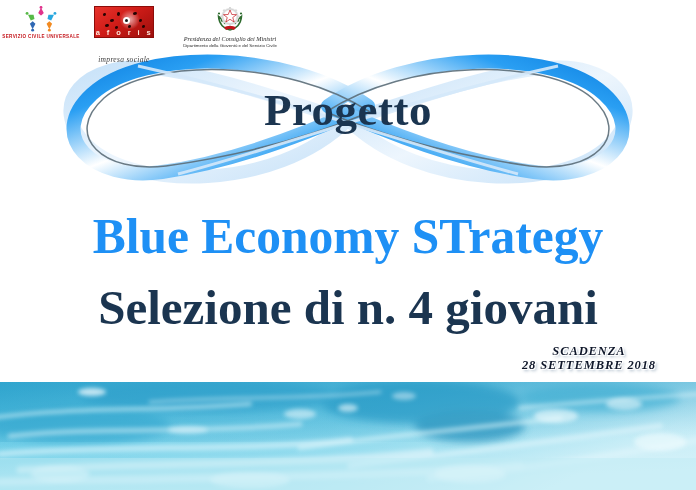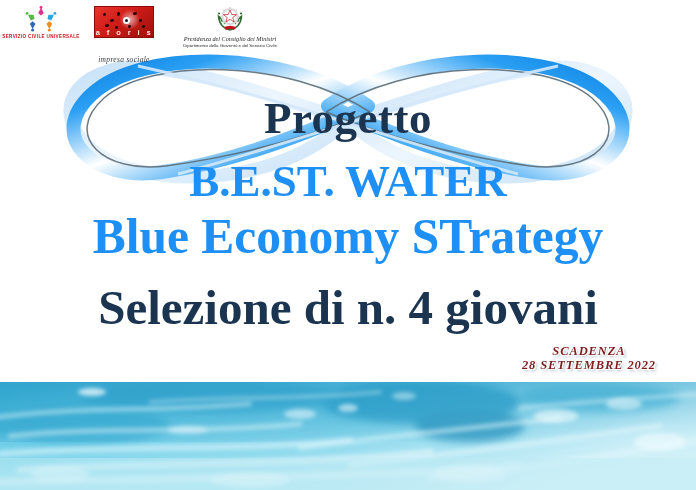--- a/index.html
+++ b/index.html
@@ -116,21 +116,20 @@
   }
   .t-progetto {
     position: absolute;
     top: 84px; left: 0; width: 696px;
     text-align: center;
     font-family: "Liberation Serif", serif;
     font-weight: bold;
     font-size: 45px;
     color: #1b3550;
     letter-spacing: 0.5px;
-    margin-top: 8px;
   }
   .t-best {
     position: absolute;
     top: 155px; left: 0; width: 696px;
     text-align: center;
     font-family: "Liberation Serif", serif;
     font-weight: bold;
     font-size: 45px;
     color: #1e90f5;
     letter-spacing: 0px;
@@ -156,21 +155,21 @@
   }
   .t-deadline {
     position: absolute;
     top: 345px;
     right: 40px;
     text-align: center;
     font-family: "Liberation Serif", serif;
     font-style: italic;
     font-weight: bold;
     font-size: 12.5px;
-    color: #7f1d1d;
+    color: #0f172a;
     letter-spacing: 0.9px;
     line-height: 13.5px;
     text-shadow:
        1px  1px 0 #ffffff,
       -1px -1px 0 #ffffff,
        1px -1px 0 #ffffff,
       -1px  1px 0 #ffffff,
        2px  2px 3px rgba(140,160,180,0.85);
   }
   .t-deadline .dl-line { display: block; white-space: nowrap; }
@@ -306,27 +305,26 @@
 
     <path d="M332 70 C250 16 112 16 66 56 C24 94 66 132 128 124 C198 114 270 96 332 70" fill="none" stroke="#5b6d78" stroke-width="1.5" opacity="0.9"></path>
     <path d="M288 70 C370 16 508 16 554 56 C596 94 554 132 492 124 C422 114 350 96 288 70" fill="none" stroke="#5b6d78" stroke-width="1.5" opacity="0.9"></path>
 
     <path d="M140 132 C260 100 360 60 520 24" fill="none" stroke="#d4e8fa" stroke-width="3" opacity="0.9"></path>
     <path d="M480 132 C360 100 260 60 100 24" fill="none" stroke="#d4e8fa" stroke-width="3" opacity="0.9"></path>
   </svg>
 
   <div class="text-stack">
     <div class="t-progetto">Progetto</div>
-    <div class="t-best">B.E.ST. WATER</div>
     <div class="t-bes">Blue Economy STrategy</div>
     <div class="t-selezione">Selezione di n. 4 giovani</div>
 
     <div class="t-deadline">
       <span class="dl-line">SCADENZA</span>
-      <span class="dl-line">28 SETTEMBRE 2022</span>
+      <span class="dl-line">28 SETTEMBRE 2018</span>
     </div>
   </div>
 
   <div class="water">
     <svg viewBox="0 0 696 108" preserveAspectRatio="none">
       <defs>
         <linearGradient id="wBase" x1="0" y1="0" x2="0.25" y2="1">
           <stop offset="0%" stop-color="#3fb6dc"></stop>
           <stop offset="35%" stop-color="#52c2e2"></stop>
           <stop offset="70%" stop-color="#79d3ea"></stop>

